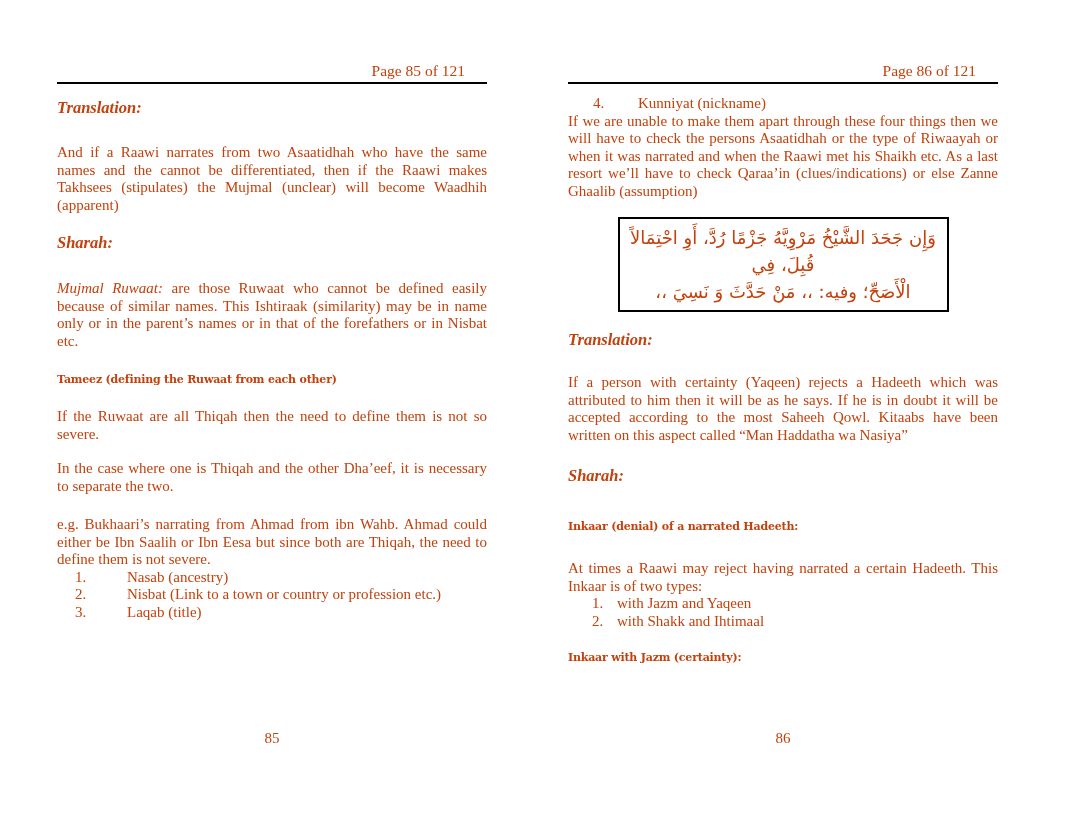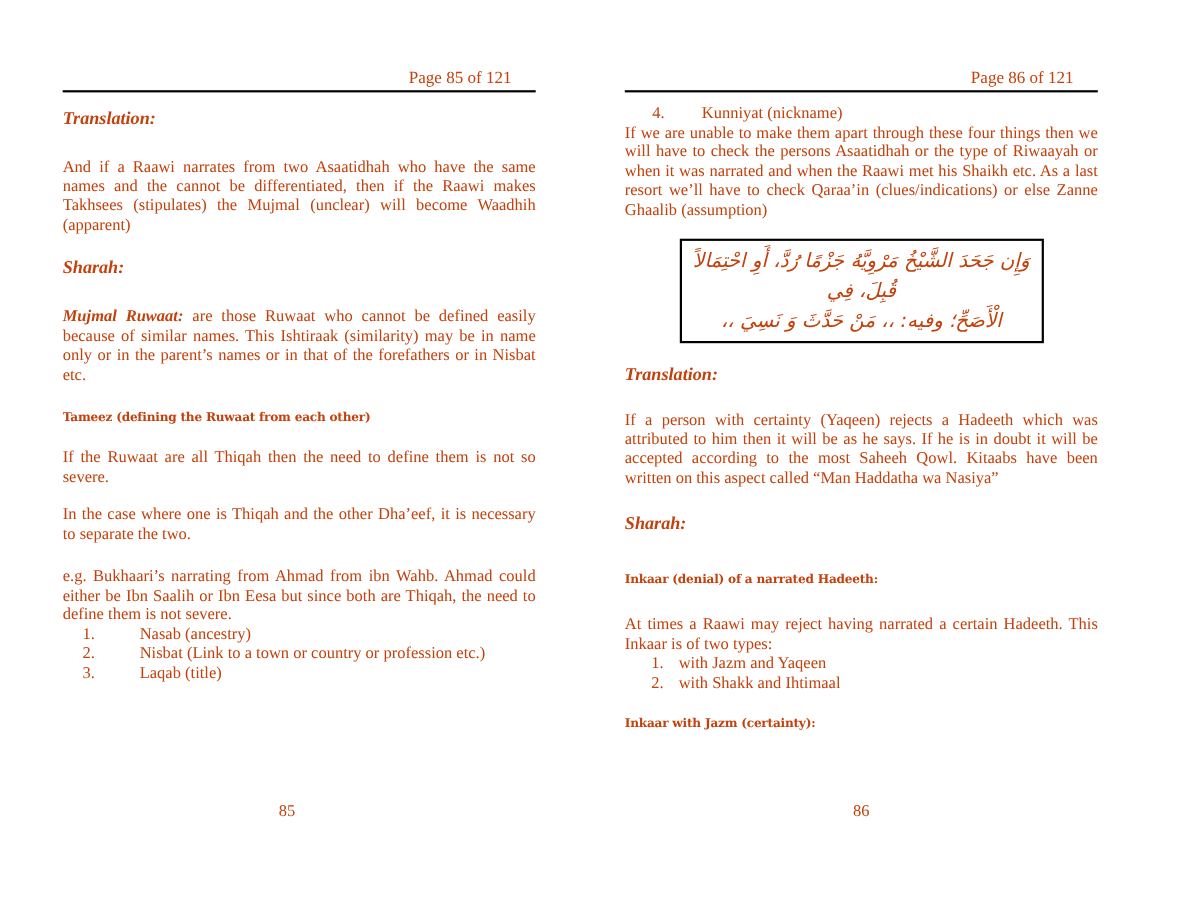--- a/index.html
+++ b/index.html
@@ -38,49 +38,48 @@
     line-height: 18px;
     font-family: "DejaVu Serif", serif;
     letter-spacing: -0.2px;
   }
   p.body {
     margin: 0;
     font-size: 15px;
     line-height: 17.5px;
     text-align: justify;
   }
-  .lead { font-weight: bold; font-style: italic; }
+  .lead { font-weight: normal; font-style: italic; }
 
   .lrow { display: flex; font-size: 15px; line-height: 17.5px; }
   .lrow-left  { padding-left: 18px; }
   .lrow-left .lnum  { flex: 0 0 52px; }
   .lrow-item4 { padding-left: 25px; }
   .lrow-item4 .lnum { flex: 0 0 45px; }
   .lrow-right { padding-left: 24px; }
   .lrow-right .lnum { flex: 0 0 25px; }
 
   .arabic-box {
     width: 311px;
     margin: 17px auto 0;
     border: 2px solid #000;
     padding: 5px 8px;
     direction: rtl;
     text-align: center;
     font-family: "DejaVu Sans", sans-serif;
     font-size: 18px;
     line-height: 27px;
-    font-style: italic;
   }
   .pagenum {
     position: absolute;
     top: 730px;
     font-size: 15px;
     text-align: center;
   }
-  #pagenum-left  { left: 46px;  width: 430px; }
+  #pagenum-left  { left: 57px;  width: 430px; }
   #pagenum-right { left: 568px; width: 430px; }
 </style>
 </head>
 <body>
 
 <div class="canvas">
 
   <div class="page" id="page-left">
     <div class="page-header">Page 85 of 121</div>
     <div class="rule"></div>

